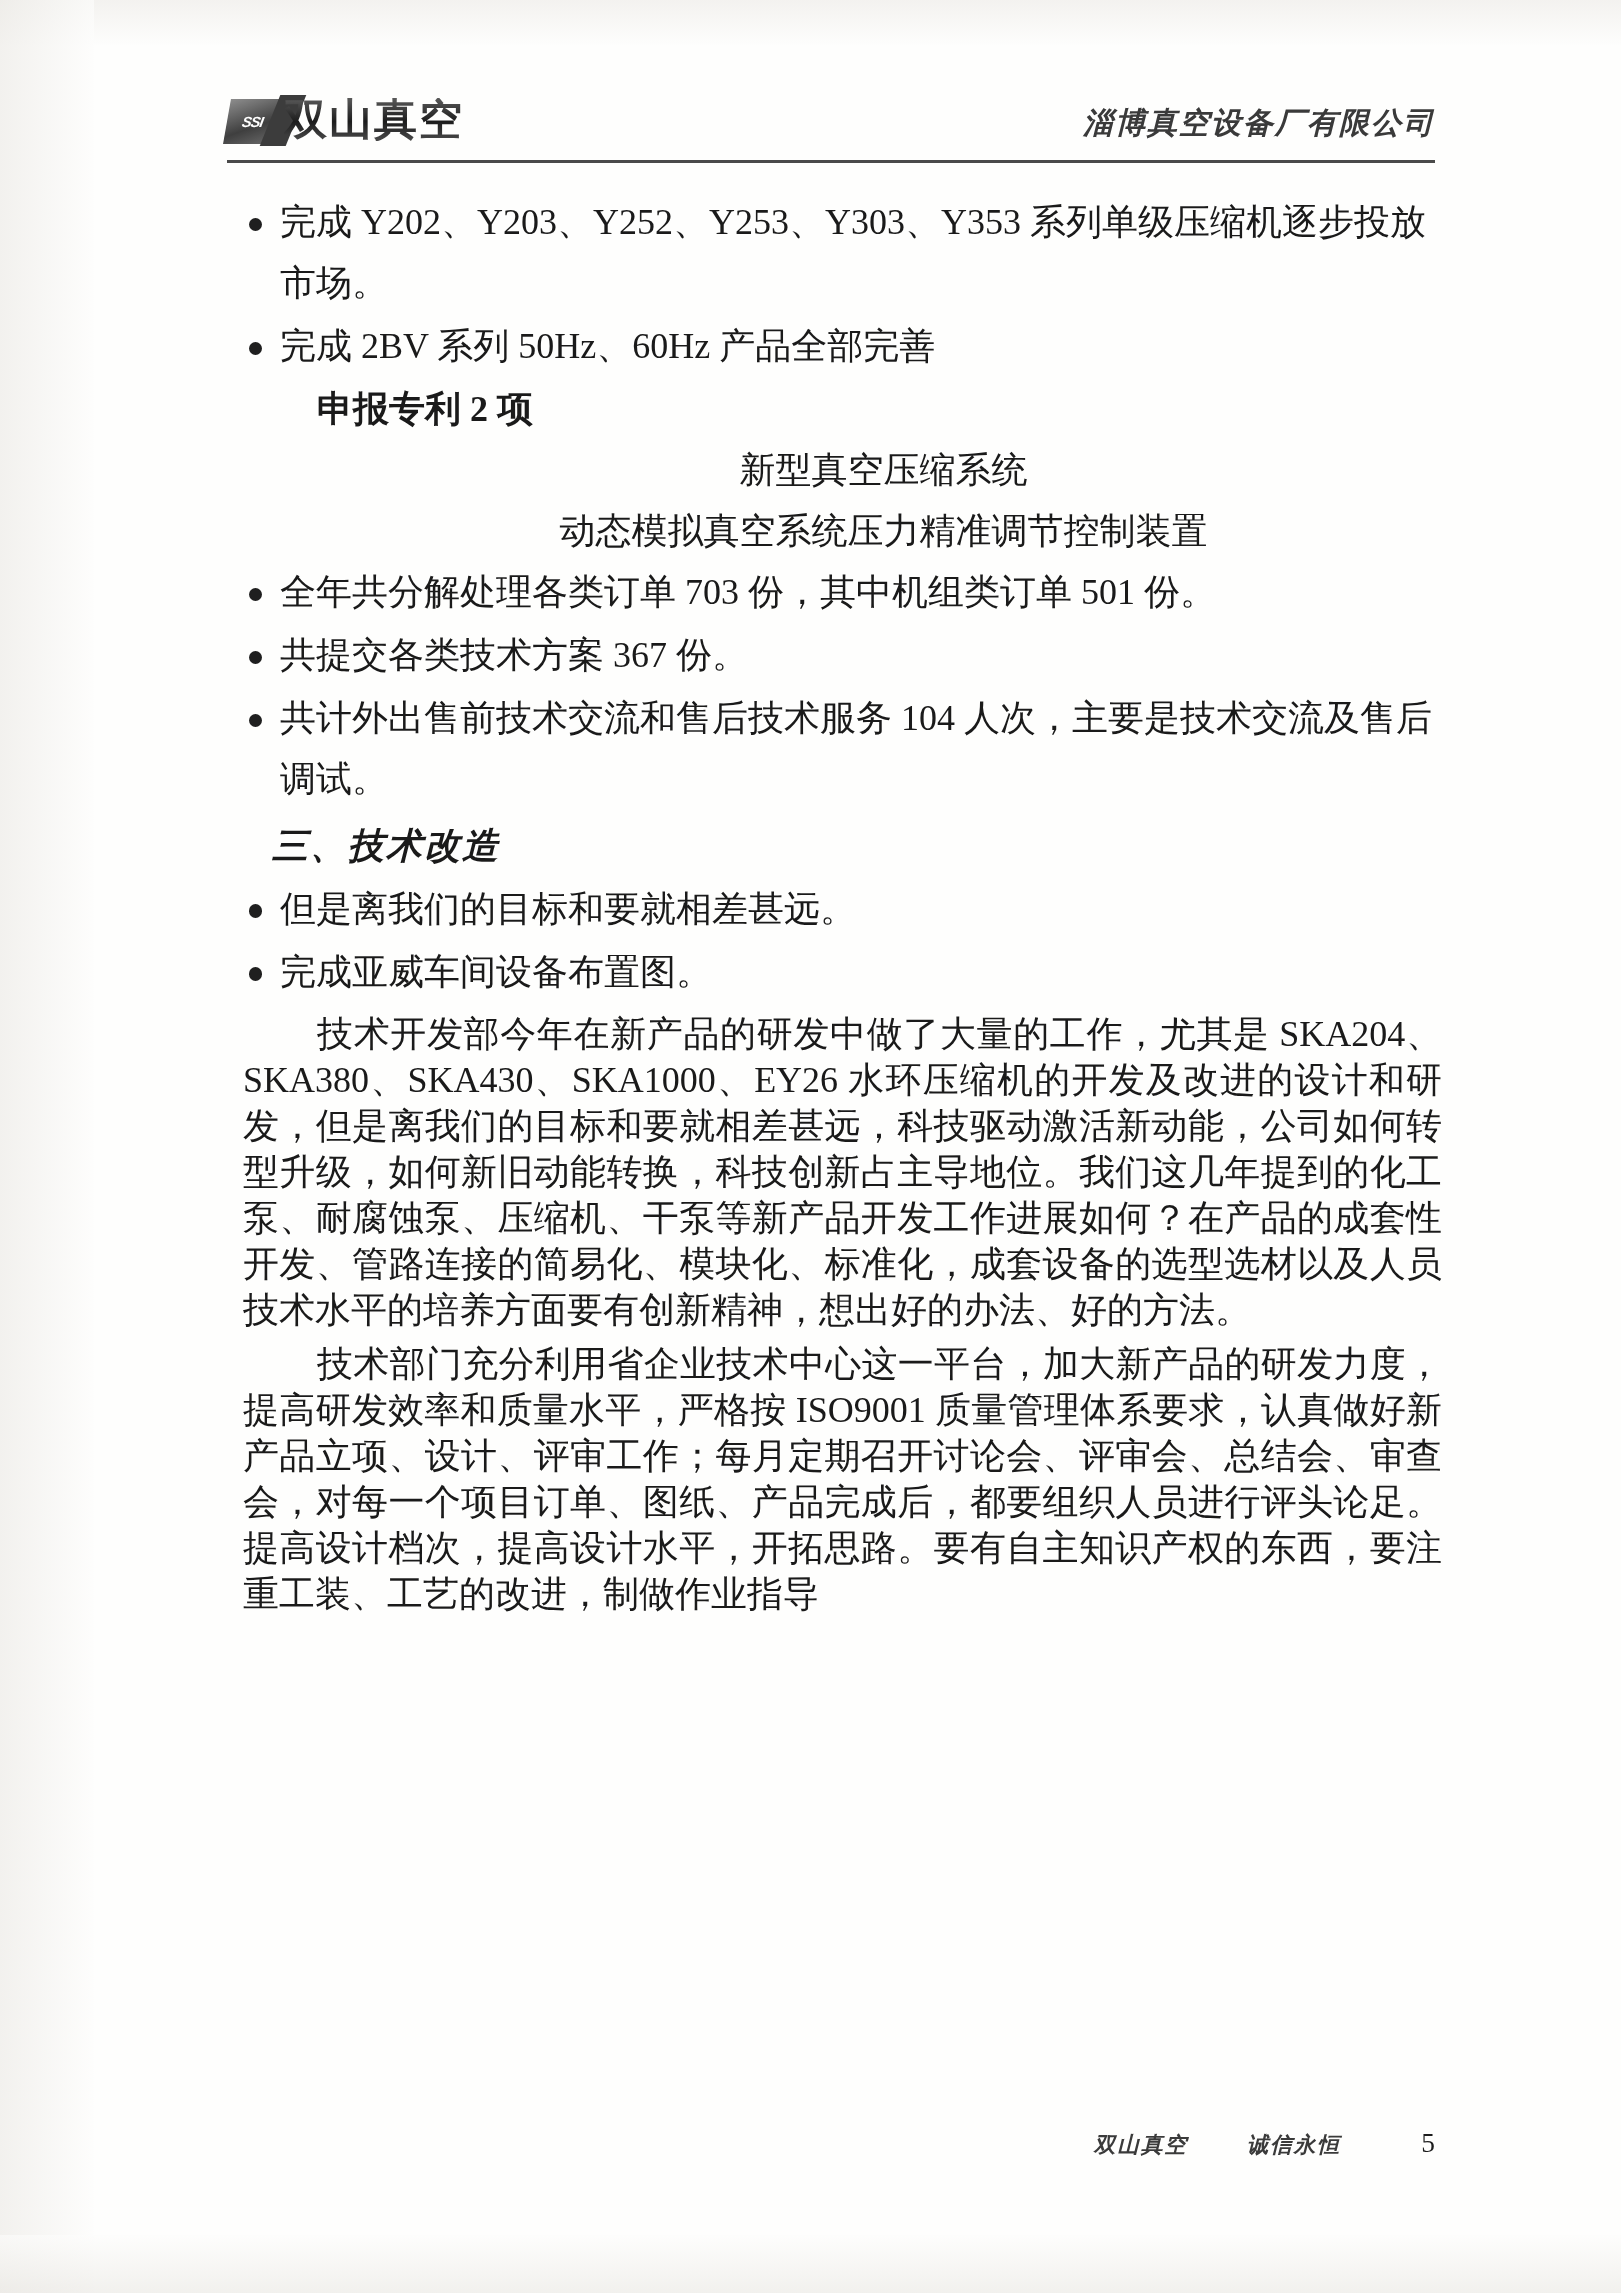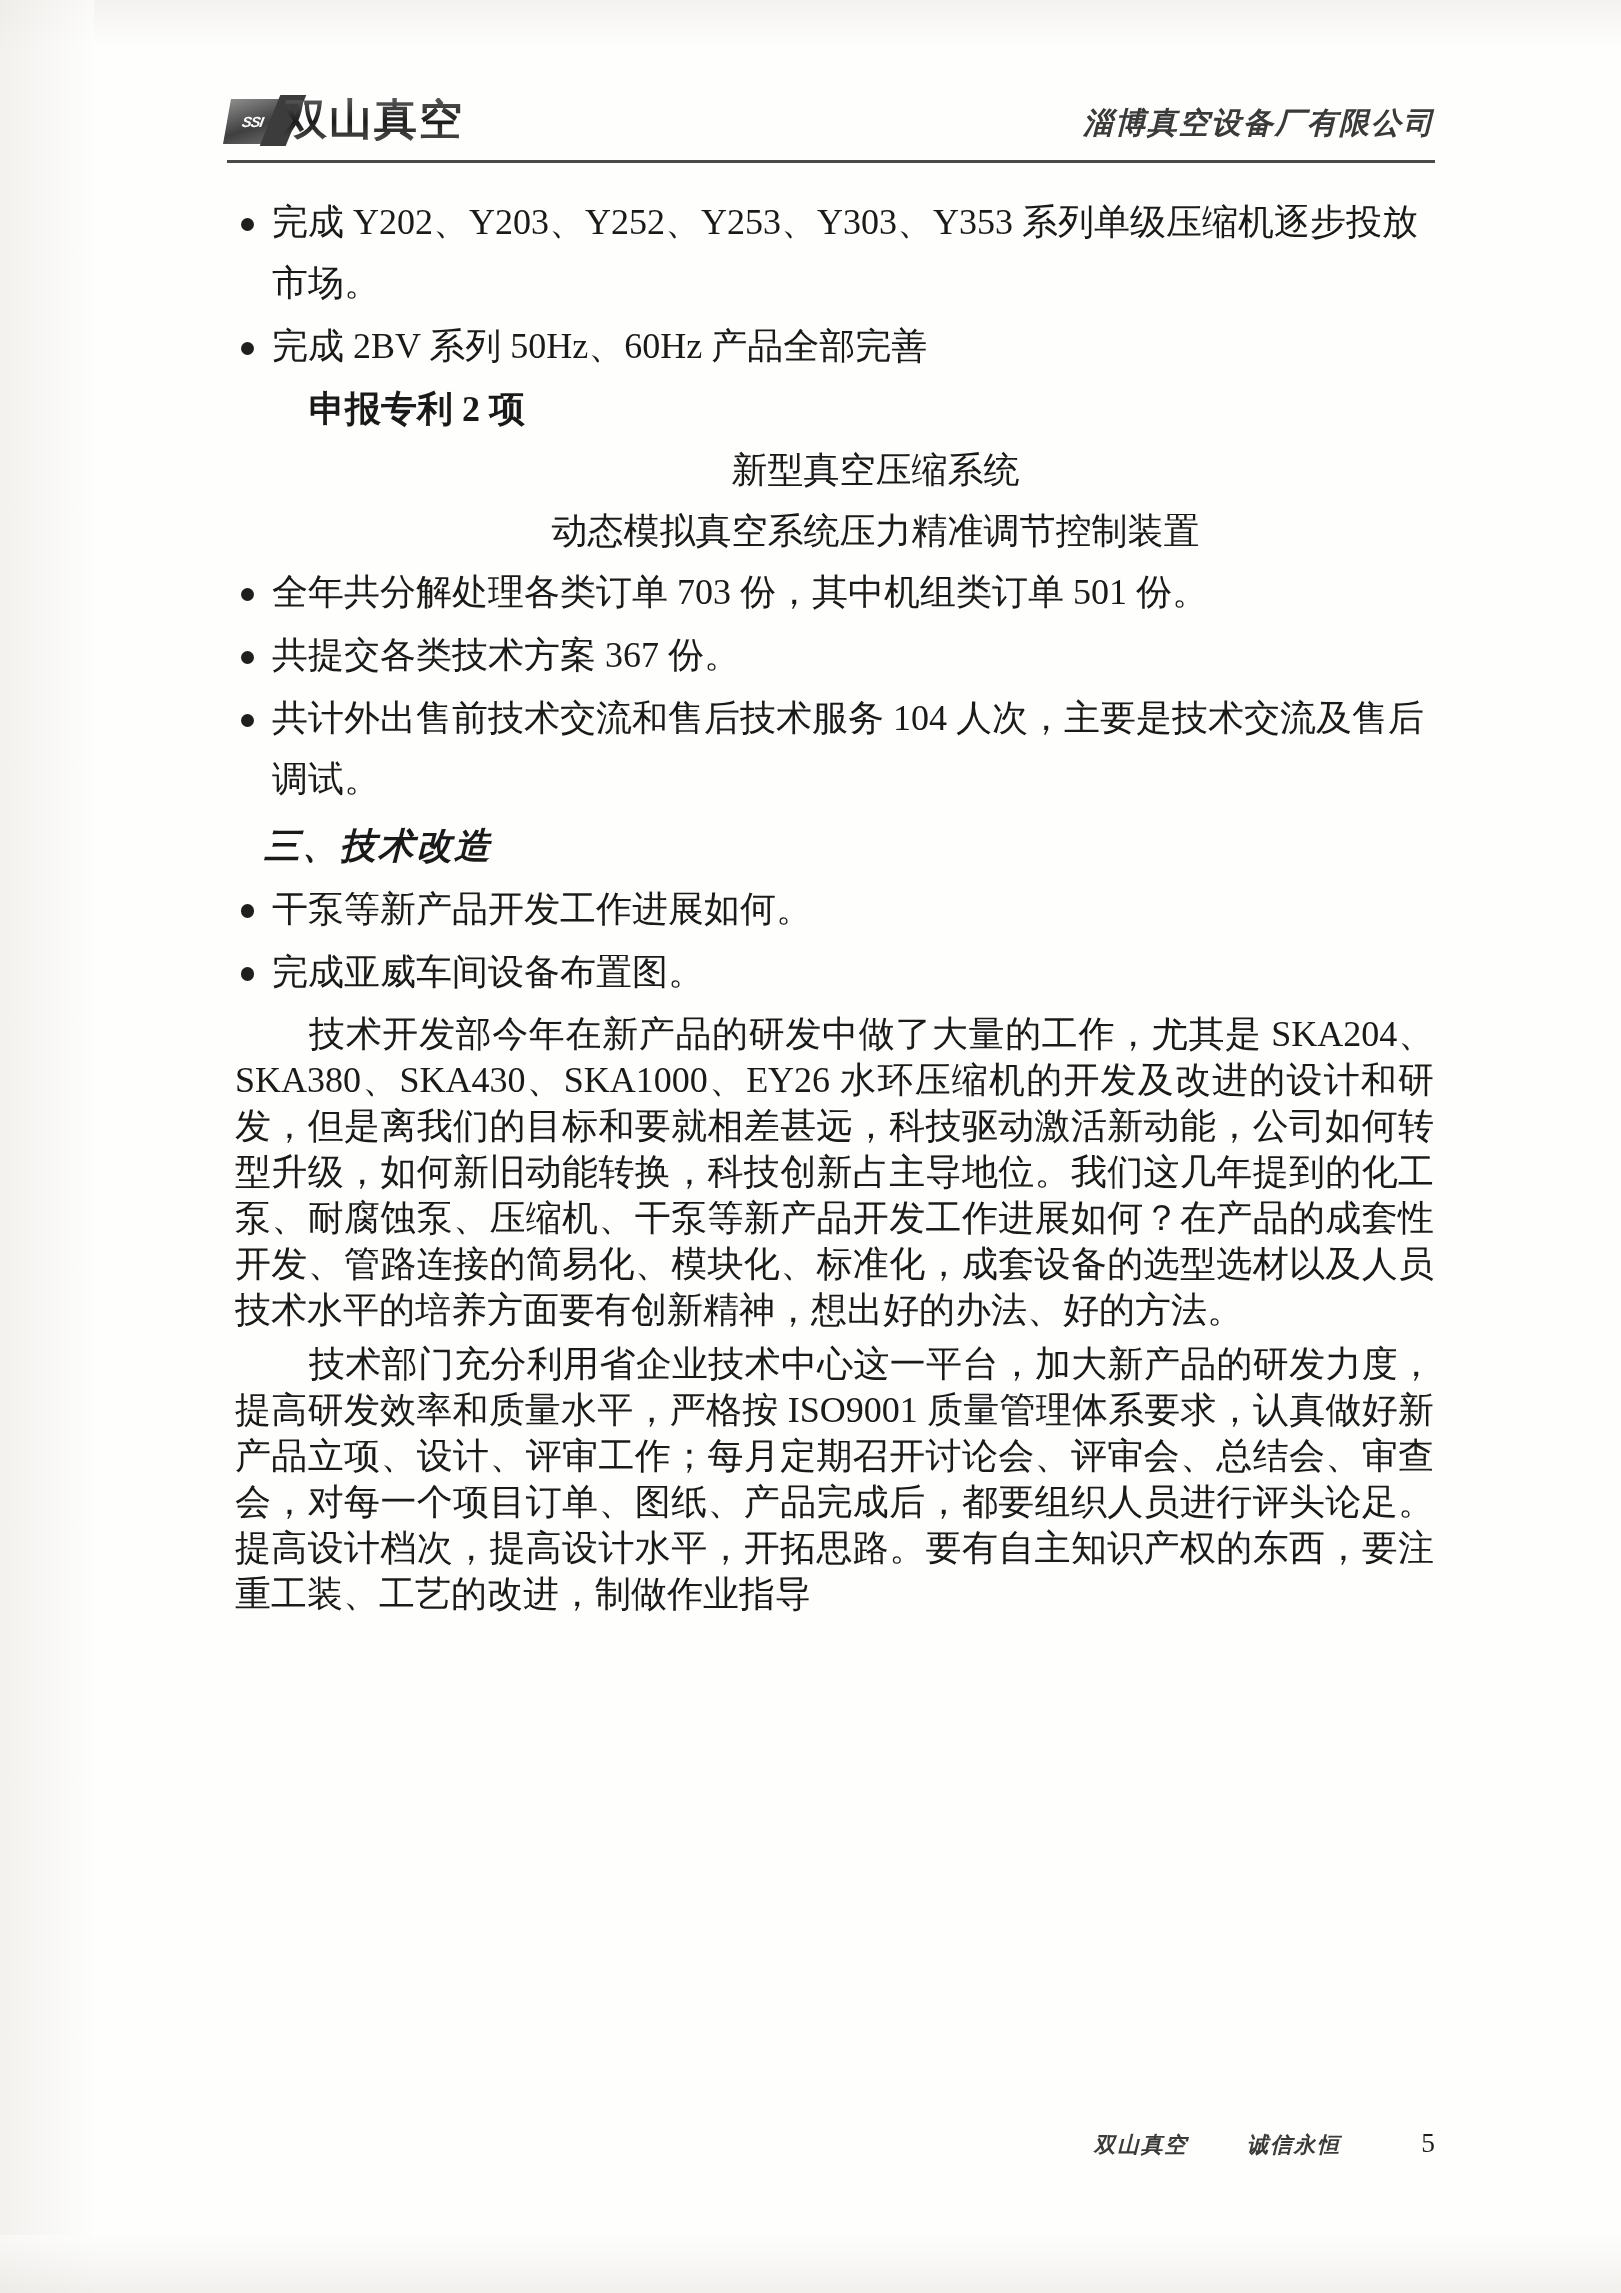--- a/index.html
+++ b/index.html
@@ -89,21 +89,21 @@
     left: 227px;
     top: 160px;
     width: 1208px;
     height: 2.9px;
     background: #4a4a4a;
   }
 
   
   .content {
     position: absolute;
-    left: 227px;
+    left: 235px;
     top: 192px;
     width: 1215px;
     font-size: 36px;
     line-height: 61px;
   }
 
   .bullet-item {
     position: relative;
     padding-left: 45px;
     margin: 0 0 2px 0;
@@ -237,21 +237,21 @@
     <div class="bullet-item">
       <span>共提交各类技术方案 367 份。</span>
     </div>
     <div class="bullet-item">
       <span>共计外出售前技术交流和售后技术服务 104 人次，主要是技术交流及售后调试。</span>
     </div>
 
     <p class="section-head">三、技术改造</p>
 
     <div class="bullet-item">
-      <span>干泵等新产品开发工作进展如何。</span>
+      <span>但是离我们的目标和要就相差甚远。</span>
     </div>
     <div class="bullet-item">
       <span>完成亚威车间设备布置图。</span>
     </div>
 
     <p class="para">技术开发部今年在新产品的研发中做了大量的工作，尤其是 SKA204、SKA380、SKA430、SKA1000、EY26 水环压缩机的开发及改进的设计和研发，但是离我们的目标和要就相差甚远，科技驱动激活新动能，公司如何转型升级，如何新旧动能转换，科技创新占主导地位。我们这几年提到的化工泵、耐腐蚀泵、压缩机、干泵等新产品开发工作进展如何？在产品的成套性开发、管路连接的简易化、模块化、标准化，成套设备的选型选材以及人员技术水平的培养方面要有创新精神，想出好的办法、好的方法。</p>
     <p class="para">技术部门充分利用省企业技术中心这一平台，加大新产品的研发力度，提高研发效率和质量水平，严格按 ISO9001 质量管理体系要求，认真做好新产品立项、设计、评审工作；每月定期召开讨论会、评审会、总结会、审查会，对每一个项目订单、图纸、产品完成后，都要组织人员进行评头论足。提高设计档次，提高设计水平，开拓思路。要有自主知识产权的东西，要注重工装、工艺的改进，制做作业指导</p>
   </div>
 
   <div class="footer">

